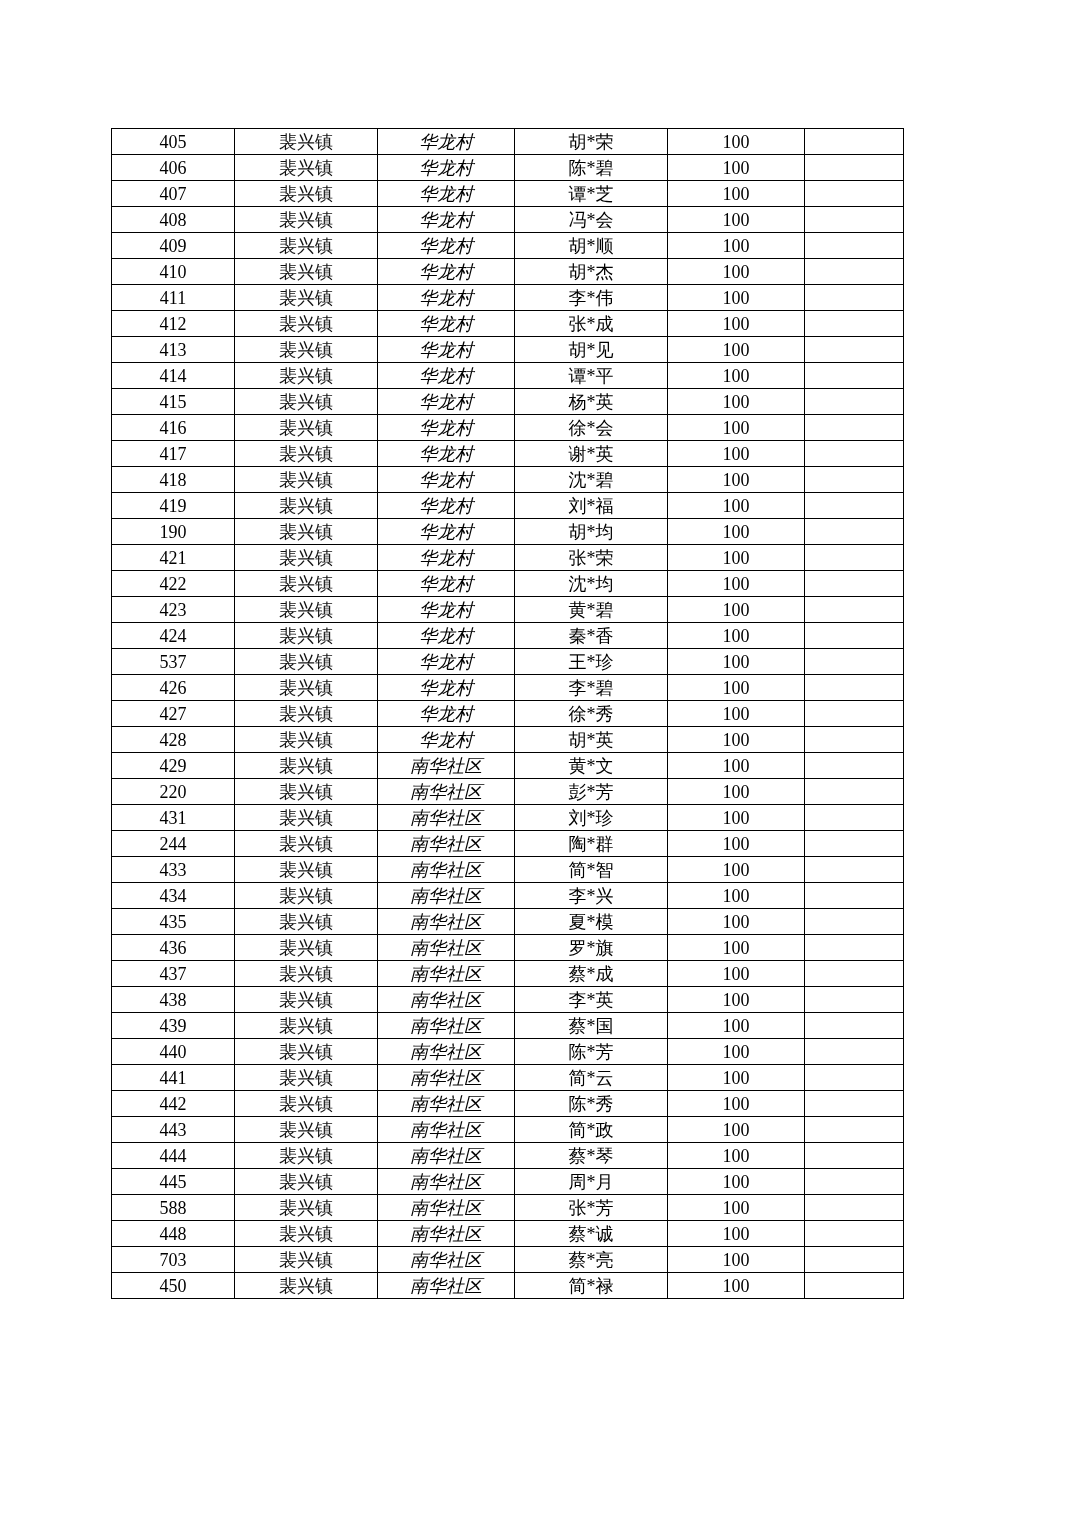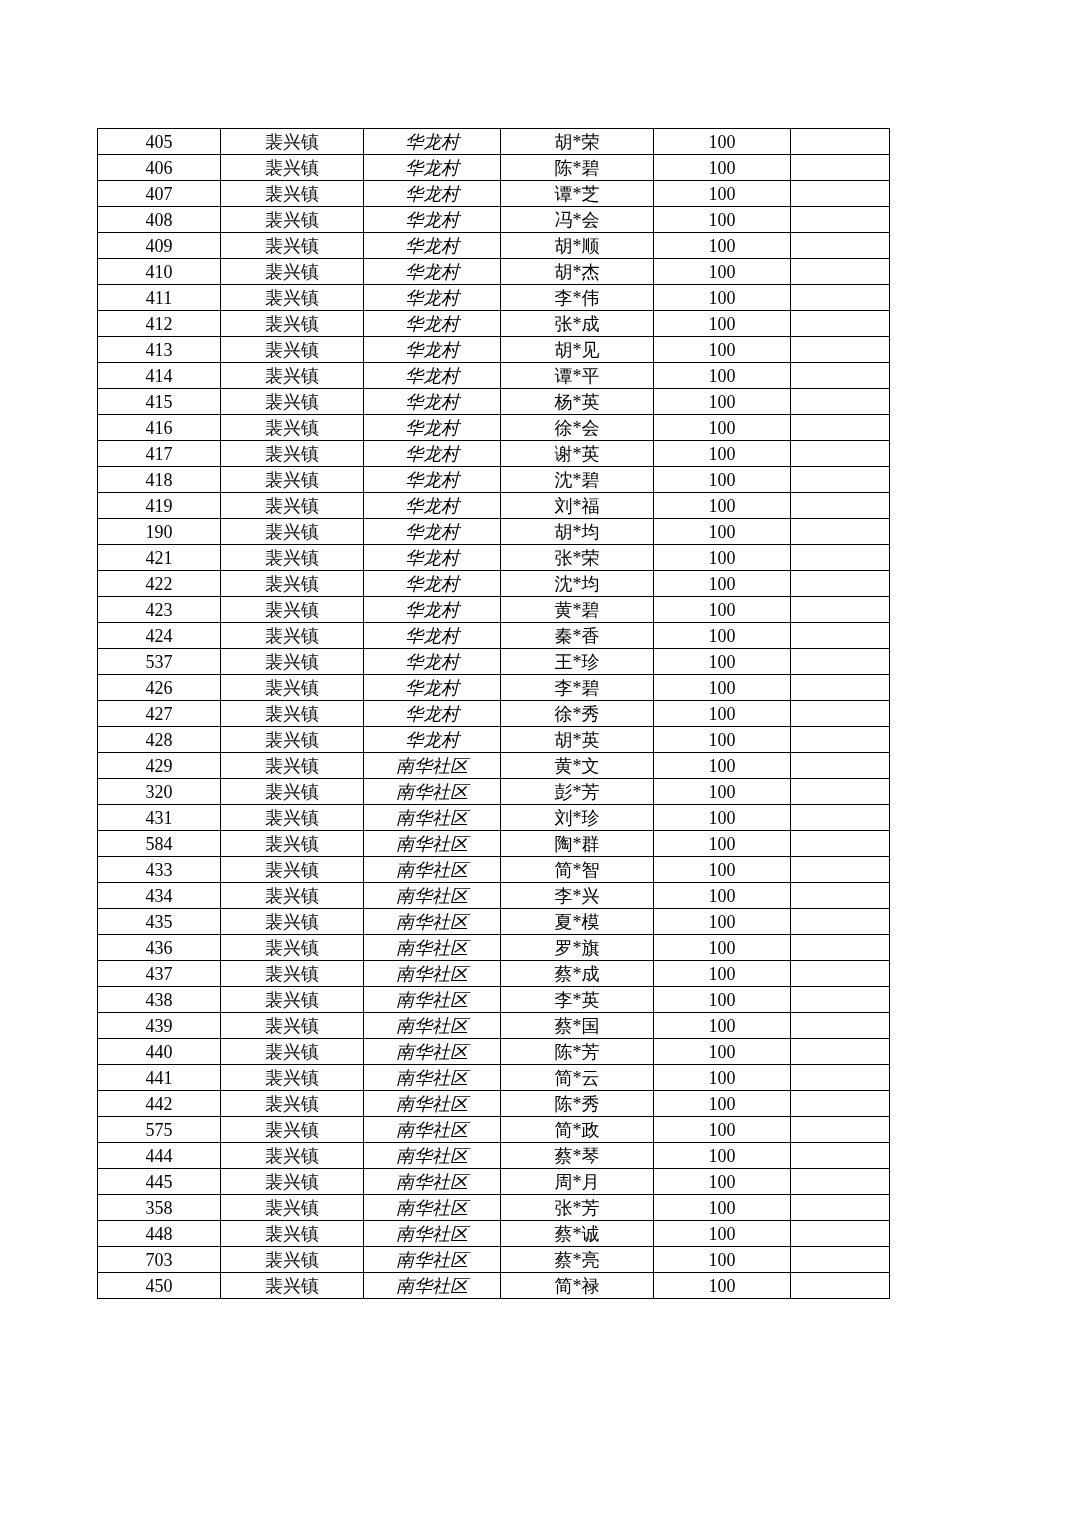--- a/index.html
+++ b/index.html
@@ -11,21 +11,21 @@
     position: relative;
     width: 1074px;
     height: 1520px;
     background: #ffffff;
     font-family: "Liberation Serif", "DejaVu Serif", serif;
     color: #000000;
     overflow: hidden;
   }
   table.roster {
     position: absolute;
-    left: 97px;
+    left: 111px;
     top: 128px;
     width: 792px;
     border-collapse: collapse;
     table-layout: fixed;
   }
   table.roster td {
     border: 1.5px solid #000000;
     height: 25px;
     padding: 0;
     text-align: center;
@@ -250,37 +250,37 @@
         </tr>
         <tr>
           <td class="col-no">429</td>
           <td class="col-town">裴兴镇</td>
           <td class="col-village">南华社区</td>
           <td class="col-name">黄*文</td>
           <td class="col-amount">100</td>
           <td class="col-note"></td>
         </tr>
         <tr>
-          <td class="col-no">320</td>
+          <td class="col-no">220</td>
           <td class="col-town">裴兴镇</td>
           <td class="col-village">南华社区</td>
           <td class="col-name">彭*芳</td>
           <td class="col-amount">100</td>
           <td class="col-note"></td>
         </tr>
         <tr>
           <td class="col-no">431</td>
           <td class="col-town">裴兴镇</td>
           <td class="col-village">南华社区</td>
           <td class="col-name">刘*珍</td>
           <td class="col-amount">100</td>
           <td class="col-note"></td>
         </tr>
         <tr>
-          <td class="col-no">584</td>
+          <td class="col-no">244</td>
           <td class="col-town">裴兴镇</td>
           <td class="col-village">南华社区</td>
           <td class="col-name">陶*群</td>
           <td class="col-amount">100</td>
           <td class="col-note"></td>
         </tr>
         <tr>
           <td class="col-no">433</td>
           <td class="col-town">裴兴镇</td>
           <td class="col-village">南华社区</td>
@@ -354,21 +354,21 @@
         </tr>
         <tr>
           <td class="col-no">442</td>
           <td class="col-town">裴兴镇</td>
           <td class="col-village">南华社区</td>
           <td class="col-name">陈*秀</td>
           <td class="col-amount">100</td>
           <td class="col-note"></td>
         </tr>
         <tr>
-          <td class="col-no">575</td>
+          <td class="col-no">443</td>
           <td class="col-town">裴兴镇</td>
           <td class="col-village">南华社区</td>
           <td class="col-name">简*政</td>
           <td class="col-amount">100</td>
           <td class="col-note"></td>
         </tr>
         <tr>
           <td class="col-no">444</td>
           <td class="col-town">裴兴镇</td>
           <td class="col-village">南华社区</td>
@@ -378,21 +378,21 @@
         </tr>
         <tr>
           <td class="col-no">445</td>
           <td class="col-town">裴兴镇</td>
           <td class="col-village">南华社区</td>
           <td class="col-name">周*月</td>
           <td class="col-amount">100</td>
           <td class="col-note"></td>
         </tr>
         <tr>
-          <td class="col-no">358</td>
+          <td class="col-no">588</td>
           <td class="col-town">裴兴镇</td>
           <td class="col-village">南华社区</td>
           <td class="col-name">张*芳</td>
           <td class="col-amount">100</td>
           <td class="col-note"></td>
         </tr>
         <tr>
           <td class="col-no">448</td>
           <td class="col-town">裴兴镇</td>
           <td class="col-village">南华社区</td>

